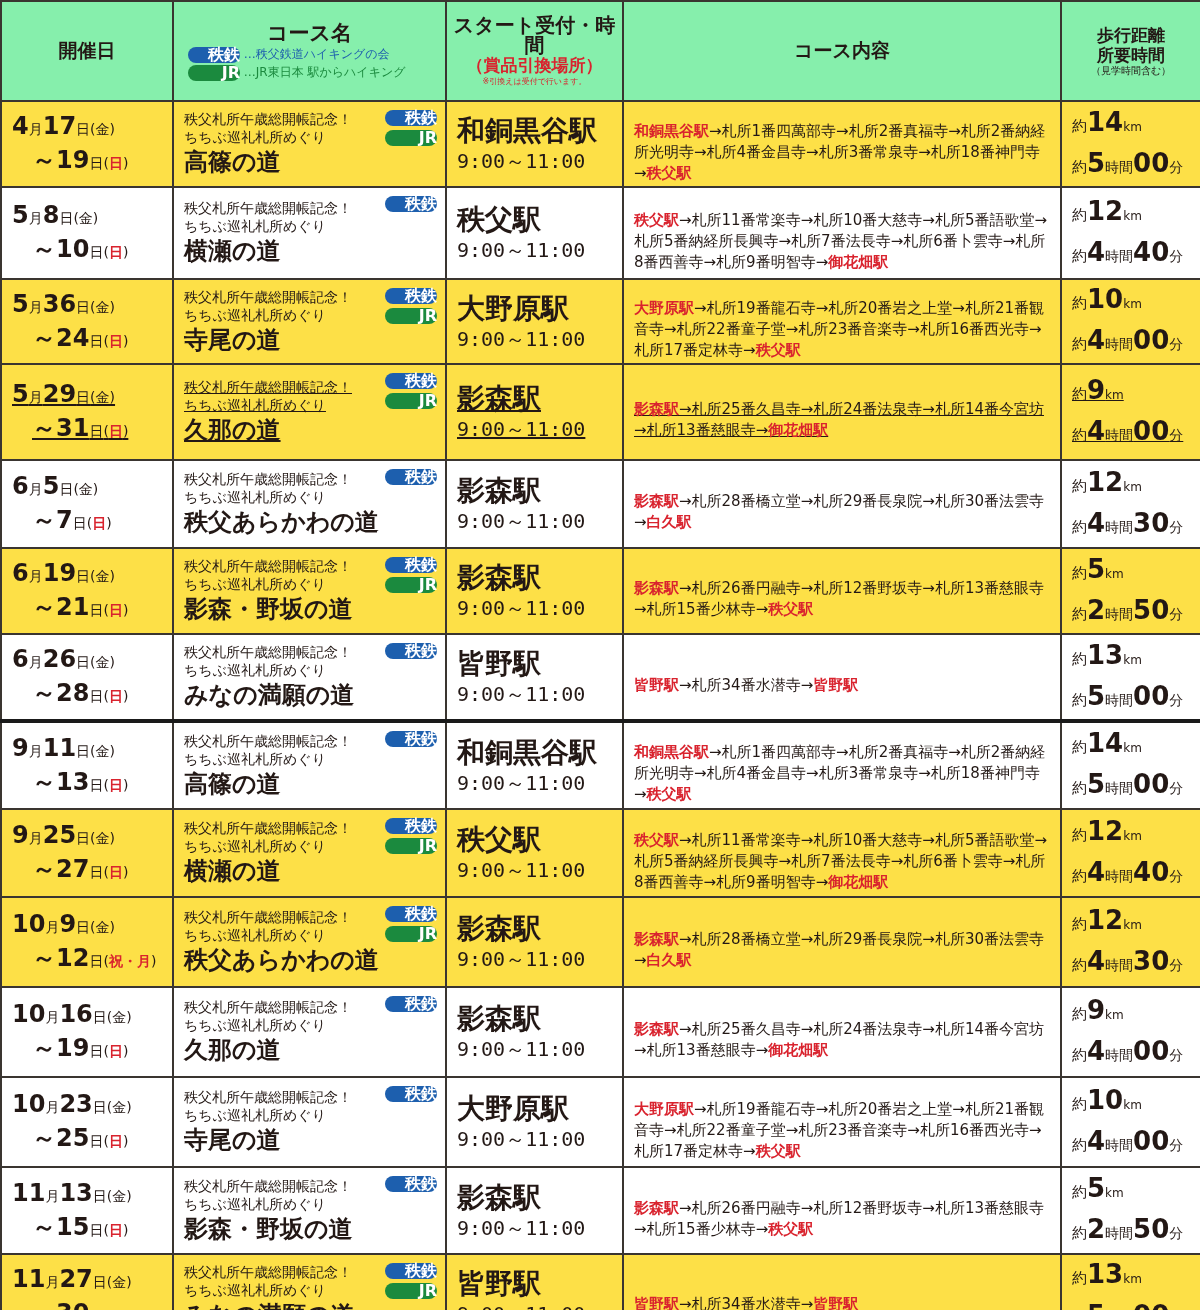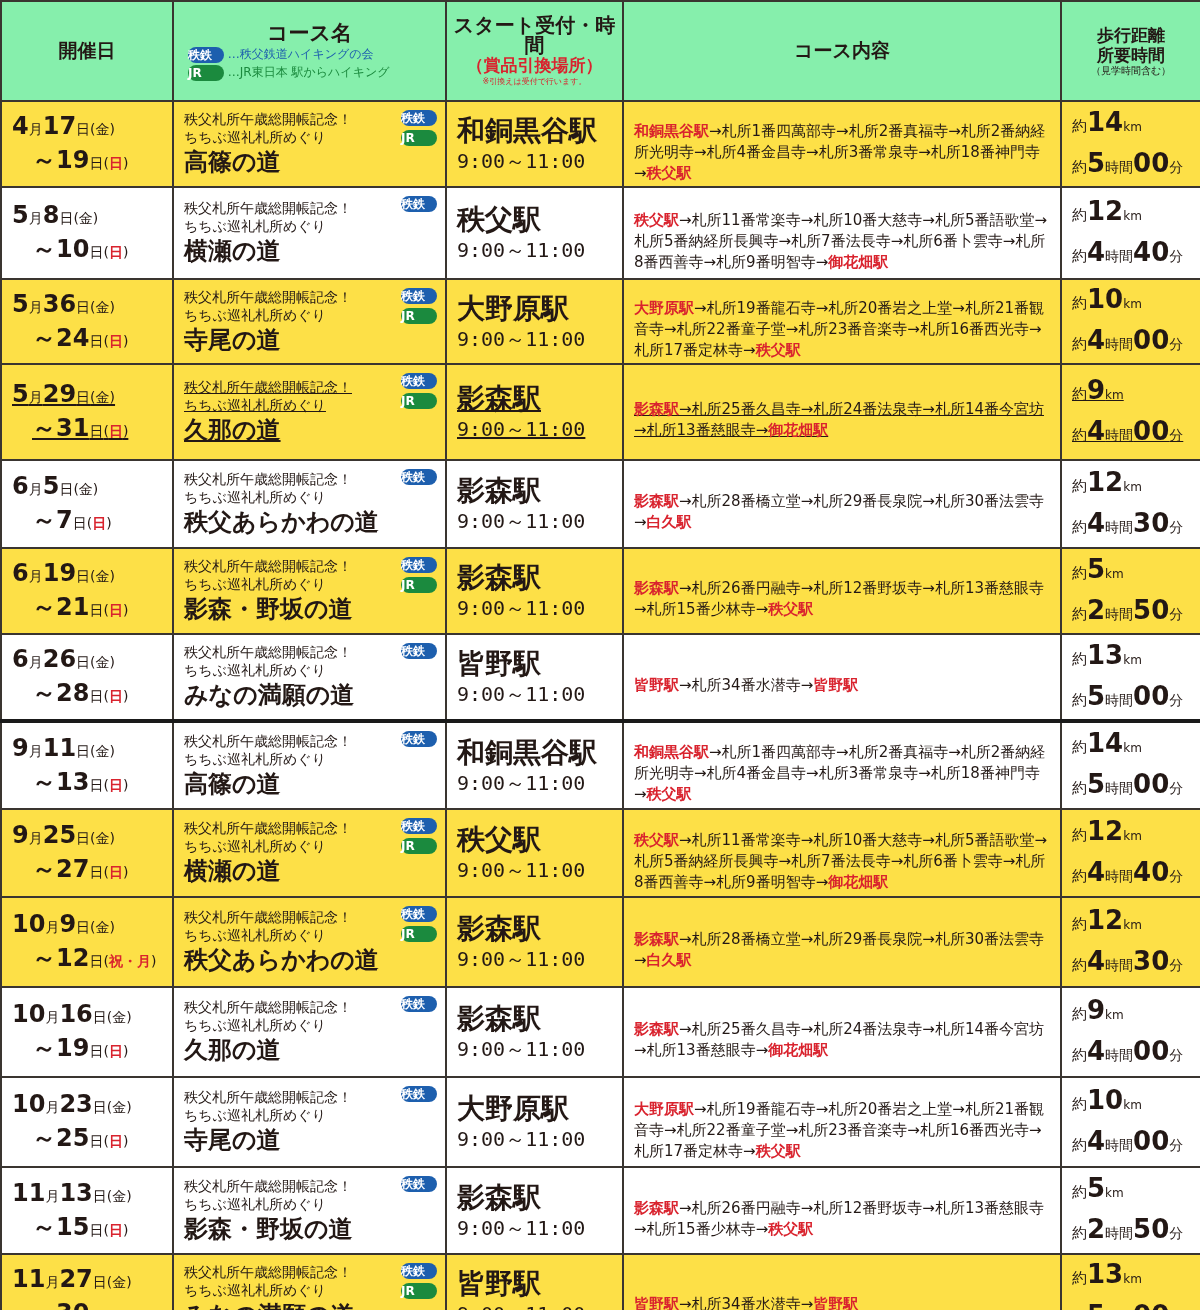--- a/index.html
+++ b/index.html
@@ -25,21 +25,21 @@
   tbody tr.sep td { border-top: 4px solid #1a1a1a; }
   .date-cell { padding-left: 10px; font-weight: bold; }
   .date-line1 { font-size: 24px; line-height: 32px; white-space: nowrap; }
   .date-line2 { font-size: 24px; line-height: 30px; padding-left: 20px; white-space: nowrap; }
   .small { font-size: 14px; font-weight: normal; }
   .hol { color: #d9232e; font-weight: bold; }
   .course-cell { padding-left: 10px; position: relative; }
   .sub1, .sub2 { font-size: 14px; line-height: 18px; white-space: nowrap; }
   .cname { font-size: 24px; line-height: 32px; font-weight: bold; white-space: nowrap; }
   .badges { position: absolute; right: 8px; top: 8px; display: flex; flex-direction: column; gap: 4px; }
-  .badge { width: 36px; height: 16px; border-radius: 8px; color: #fff; font-size: 12px; text-align: left; line-height: 16px; font-weight: bold; }
+  .badge { width: 36px; height: 16px; border-radius: 8px; color: #fff; font-size: 16px; text-align: right; line-height: 16px; font-weight: bold; padding-left: 16px; }
   .badge.ctt { background: #1d5fae; }
   .badge.jr { background: #1b8a3e; }
   .badge.inline { display: inline-block; vertical-align: middle; }
   .start-cell { padding-left: 10px; }
   .station { font-size: 28px; line-height: 34px; font-weight: bold; white-space: nowrap; }
   .time { font-size: 20px; line-height: 26px; font-family: "DejaVu Sans Mono", "Liberation Mono", monospace; }
   .content-cell { padding: 16px 8px 0 10px; font-size: 15px; line-height: 21px; }
   .rs { color: #d9232e; font-weight: bold; }
   .dist-cell { padding-left: 10px; }
   .dline { line-height: 36px; white-space: nowrap; }

